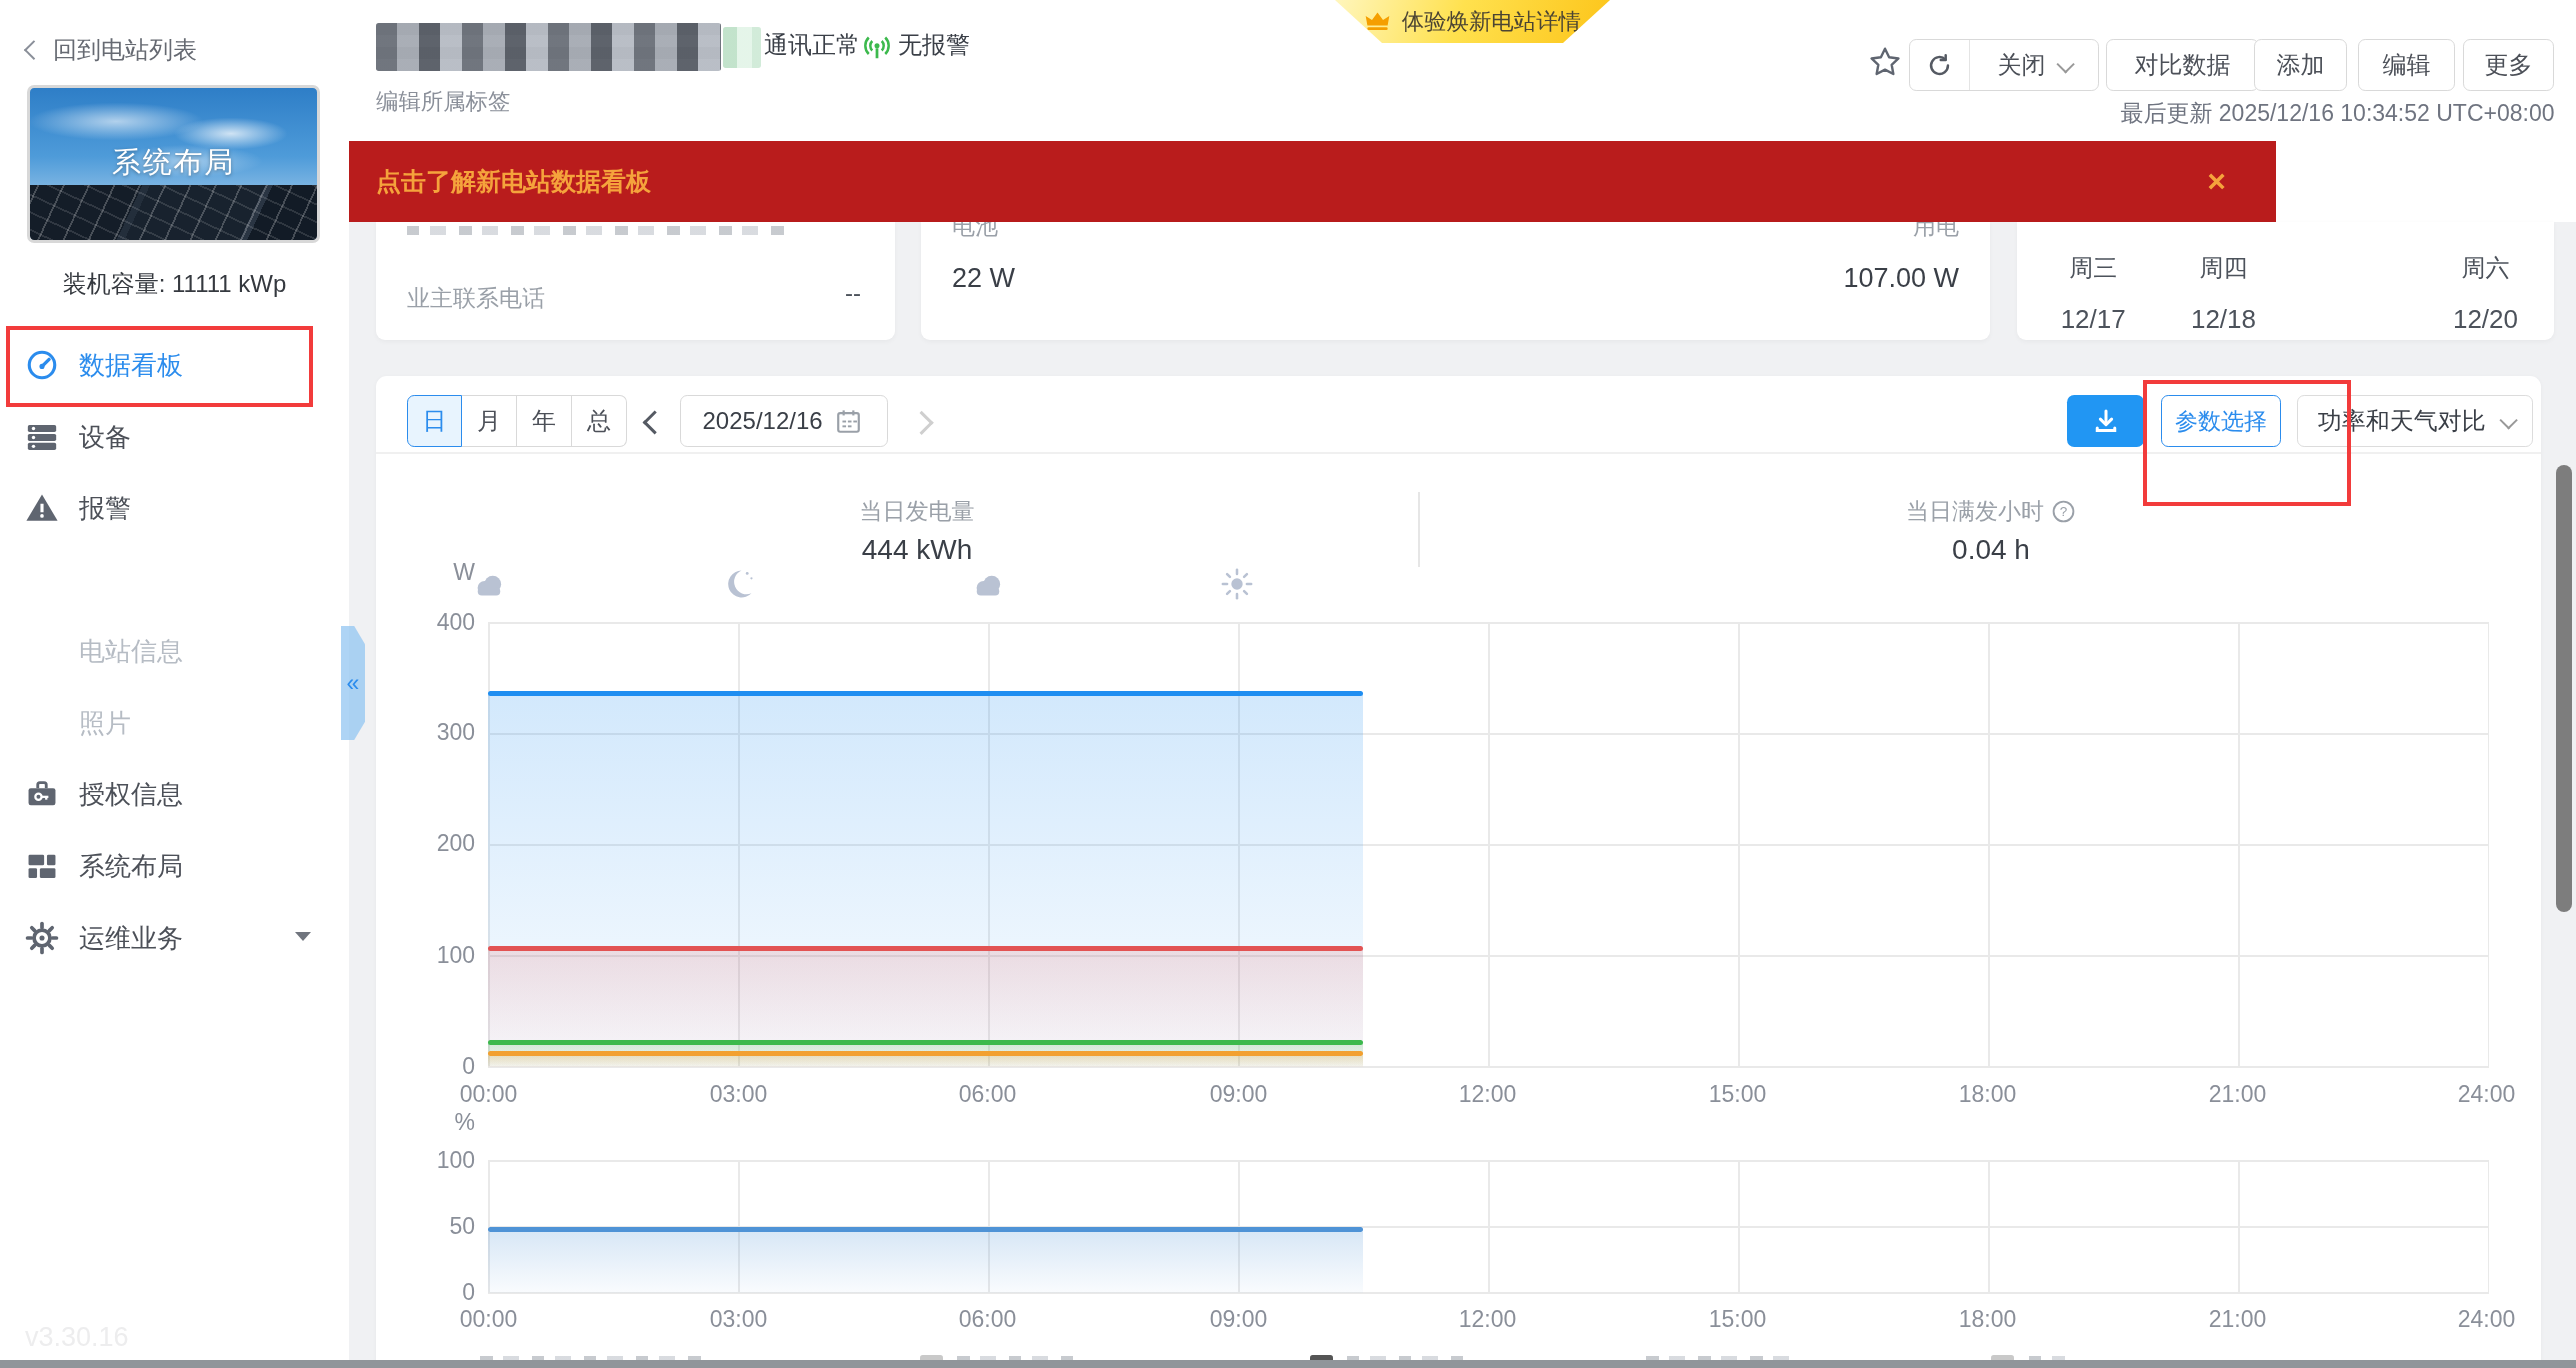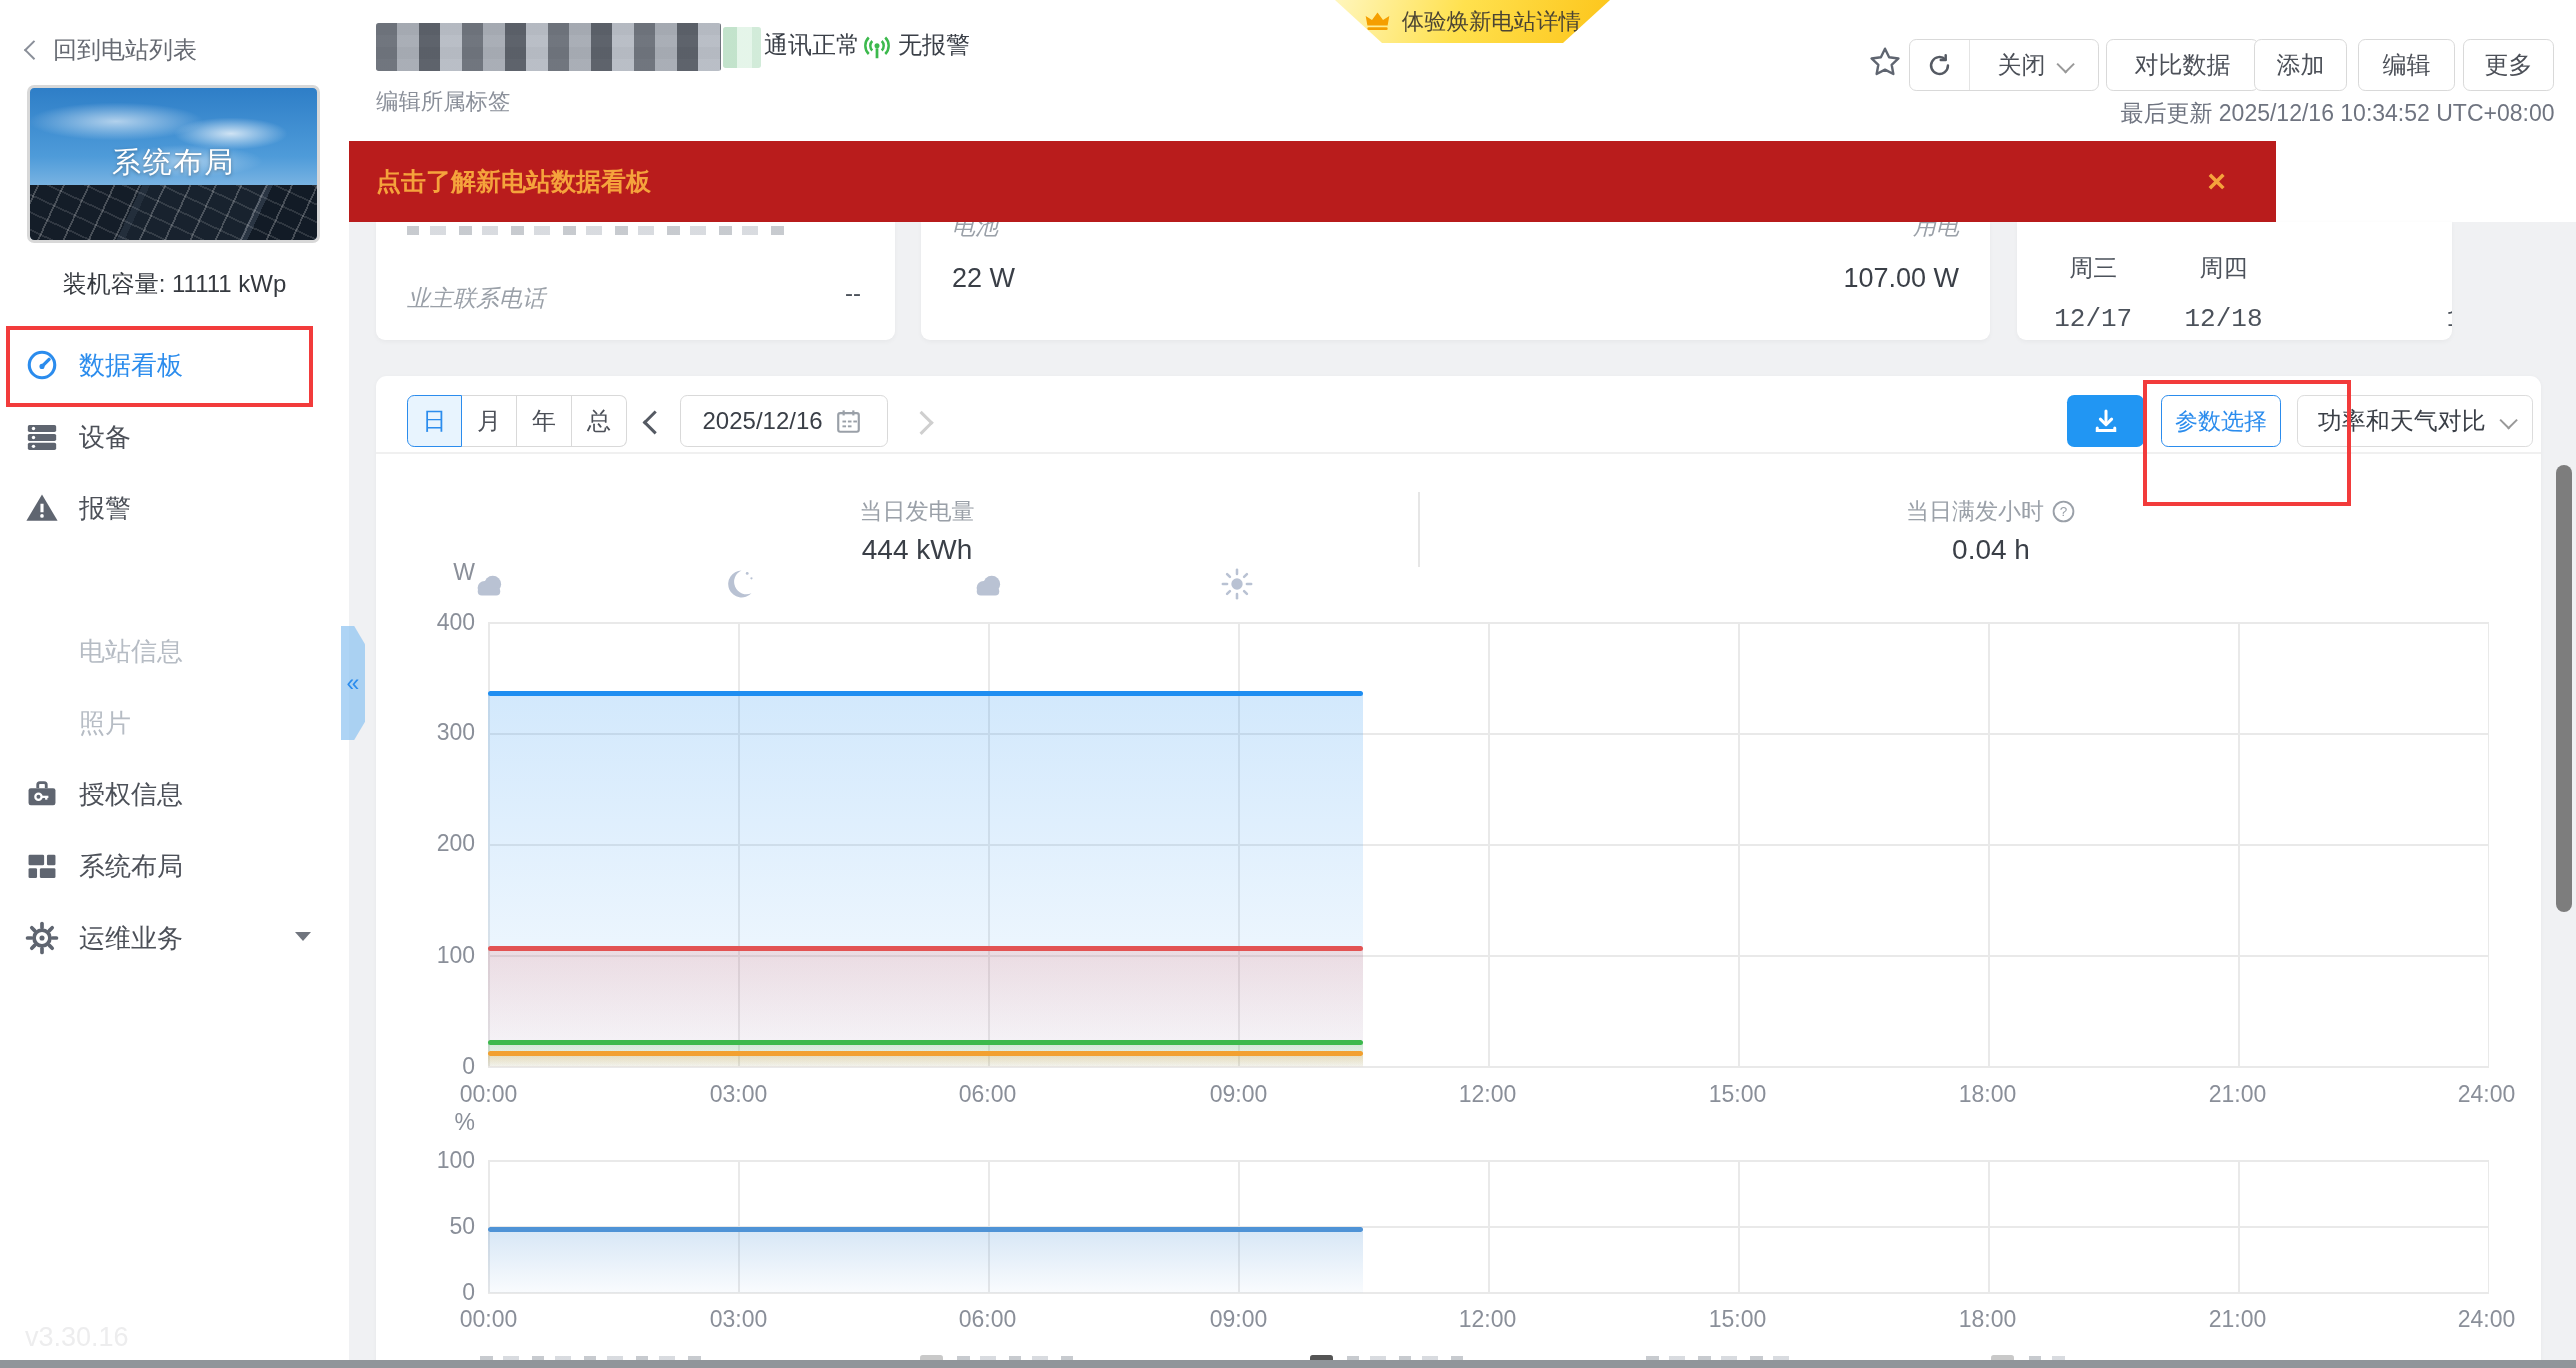--- a/index.html
+++ b/index.html
@@ -63,21 +63,21 @@
 
   
   #notice{left:349px;top:141px;width:1927px;height:81px;background:#b91c1c;font-weight:bold;}
   .notice-text{left:27px;top:0;height:81px;display:flex;align-items:center;font-size:25px;color:#f5a33c;cursor:pointer;}
   .notice-close{right:50px;top:0;height:81px;display:flex;align-items:center;font-size:32px;color:#f5a33c;cursor:pointer;}
 
   
   #content-bg{left:349px;top:222px;width:2227px;height:1147px;background:#f0f1f3;}
   .card{background:#fff;border-radius:0 0 9px 9px;box-shadow:0 1.8px 5.4px rgba(0,0,0,.04);overflow:hidden;}
   .smudge{background:repeating-linear-gradient(90deg,#9aa0a8 0 12.5px,transparent 12.5px 23px,#b9bec6 23px 39px,transparent 39px 52px);opacity:.55;}
-  .klabel{font-size:23px;color:#9aa0a8;font-style:italic;}
+  .klabel{font-size:23px;color:#9aa0a8;}
   .kvalue{font-size:27px;color:#3a3f47;}
   .wk-col{position:absolute;top:0;width:131px;text-align:center;}
   .wk-day{font-size:24px;color:#4c525b;margin-top:30px;}
   .wk-date{font-size:26px;color:#4c525b;margin-top:19.7px;}
 
   
   #chart-card{left:376px;top:376px;width:2165px;height:1020px;background:#fff;border-radius:10.7px 10.7px 0 0;box-shadow:0 1.8px 5.4px rgba(0,0,0,.04);}
   .seg{left:31px;top:19px;width:224px;height:52px;display:flex;}
   .seg-cell{width:55px;height:52px;box-sizing:border-box;border:1.8px solid #d9d9d9;border-left-width:0;
      display:flex;align-items:center;justify-content:center;font-size:24px;color:#4c5058;background:#fff;cursor:pointer;}
@@ -265,21 +265,21 @@
     <div class="abs kvalue" style="right:34px;top:57px;font-size:24px;color:#4c525b;">--</div>
   </div>
 
   <div class="abs card" style="left:921px;top:222px;width:1069px;height:118px;">
     <div class="abs klabel" style="left:31px;top:-10.7px;">电池</div>
     <div class="abs kvalue" style="left:31px;top:41px;">22 W</div>
     <div class="abs klabel" style="right:31px;top:-10.7px;">用电</div>
     <div class="abs kvalue" style="right:31px;top:41px;">107.00 W</div>
   </div>
 
-  <div class="abs card" style="left:2017px;top:222px;width:435px;height:118px;font-family:Liberation Mono, monospace;">
+  <div class="abs card" style="left:2017px;top:222px;width:537px;height:118px;">
     <div class="wk-col" style="left:10.7px;">
       <div class="wk-day">周三</div>
       <div class="wk-date">12/17</div>
     </div>
     <div class="wk-col" style="left:141px;">
       <div class="wk-day">周四</div>
       <div class="wk-date">12/18</div>
     </div>
     <div class="wk-col" style="left:403px;">
       <div class="wk-day">周六</div>

